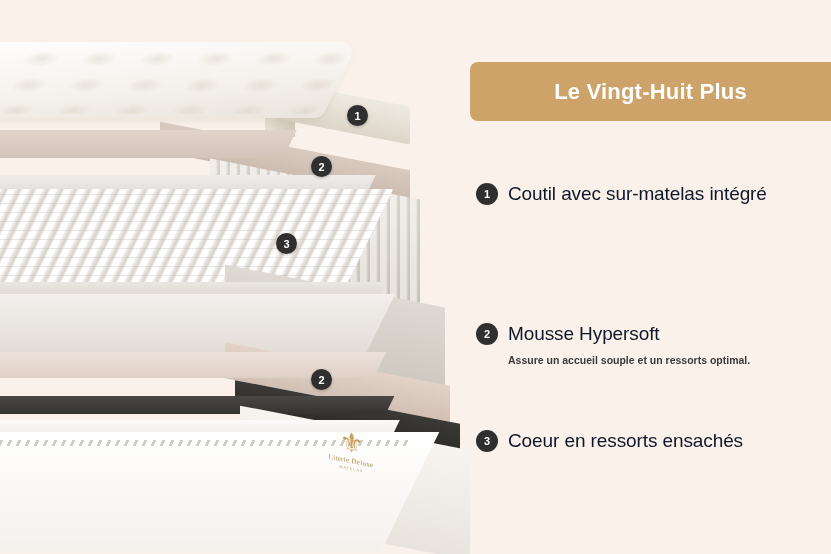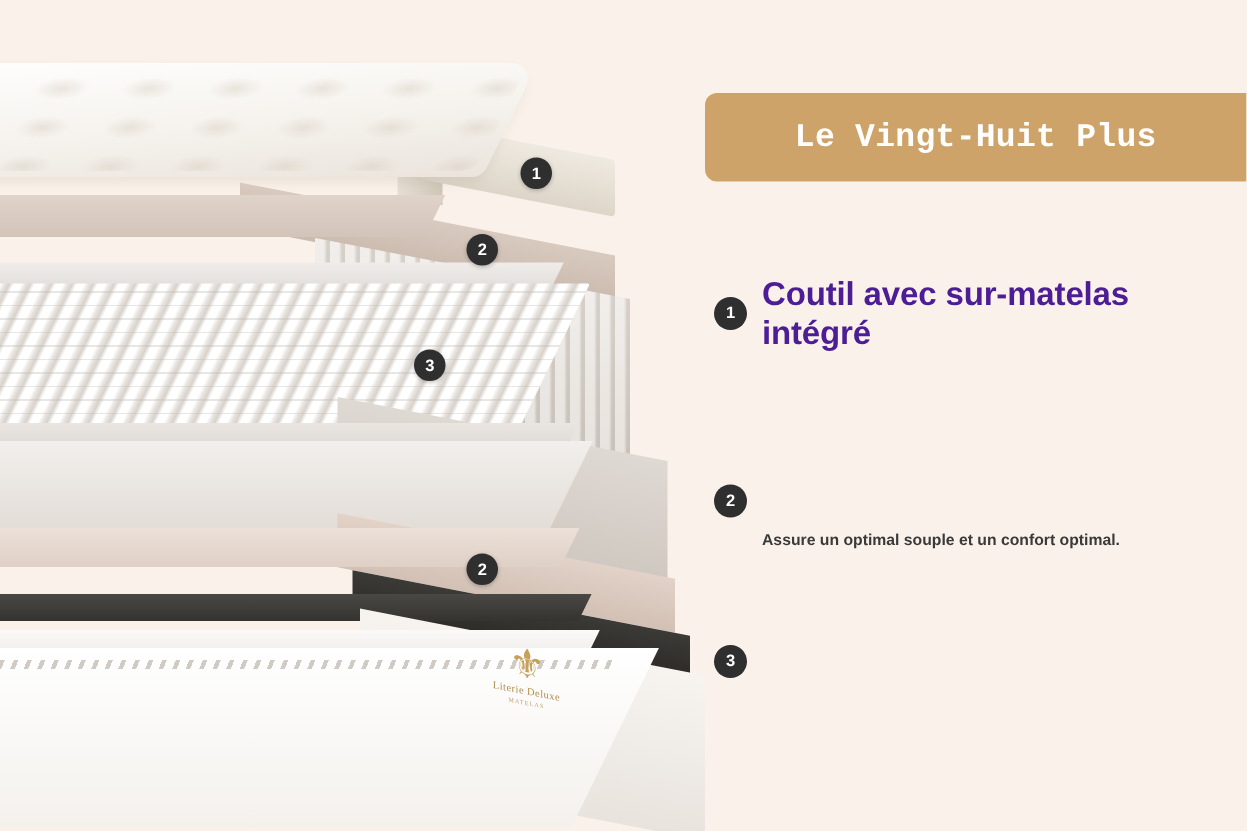--- a/index.html
+++ b/index.html
@@ -374,21 +374,21 @@
     top: 62px;
     width: 361px;
     height: 59px;
     background: #cea36a;
     border-radius: 8px 0 0 8px;
     display: flex;
     align-items: center;
     justify-content: center;
   }
   .title-banner span {
-    font-family: Liberation Mono, monospace;
+    font-family: Liberation Sans, sans-serif;
     font-weight: bold;
     font-size: 22px;
     color: #ffffff;
     letter-spacing: 0.2px;
   }
 
   .feature {
     position: absolute;
     left: 6px;
     width: 300px;
@@ -409,23 +409,23 @@
     border-radius: 50%;
     background: #2f2f2f;
     color: #ffffff;
     font-size: 11px;
     font-weight: bold;
     display: flex;
     align-items: center;
     justify-content: center;
   }
   .feature-title {
-    font-size: 22px;
-    font-weight: bold;
-    color: #4c1d95;
+    font-size: 19px;
+    font-weight: normal;
+    color: #0f172a;
     letter-spacing: -0.1px;
   }
   .feature-body {
     margin: 8px 0 0 32px;
     font-size: 10.5px;
     line-height: 1.5;
     color: #3a3a3a;
     max-width: 252px;
     font-weight: bold;
   }
@@ -501,24 +501,26 @@
     <div class="feature feature-1">
       <div class="feature-head">
         <div class="badge">1</div>
         <div class="feature-title">Coutil avec sur-matelas intégré</div>
       </div>
     </div>
 
     <div class="feature feature-2">
       <div class="feature-head">
         <div class="badge">2</div>
+        <div class="feature-title">Mousse Hypersoft</div>
       </div>
-      <div class="feature-body">Assure un optimal souple et un confort optimal.</div>
+      <div class="feature-body">Assure un accueil souple et un ressorts optimal.</div>
     </div>
 
     <div class="feature feature-3">
       <div class="feature-head">
         <div class="badge">3</div>
+        <div class="feature-title">Coeur en ressorts ensachés</div>
       </div>
     </div>
 
   </div>
 </div>
 
 </body></html>

